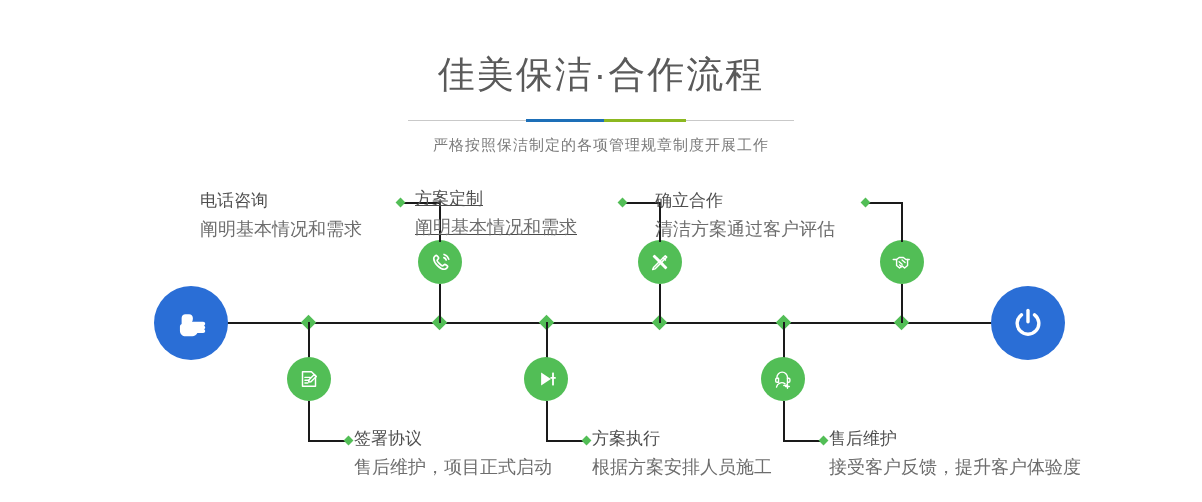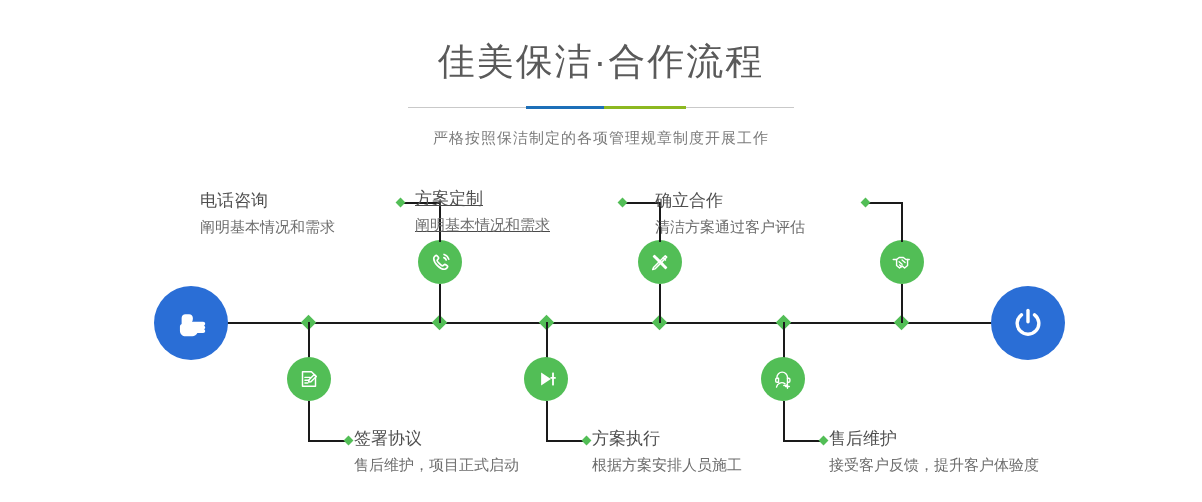--- a/index.html
+++ b/index.html
@@ -21,21 +21,21 @@
 
   
   #header {
     position: absolute;
     left: 0;
     top: 0;
     width: 1202px;
     text-align: center;
   }
   #page-title {
-    margin: 4px;
+    margin: 17px;
     padding-top: 36px;
     font-size: 37px;
     font-weight: 400;
     letter-spacing: 2px;
     color: #5a5a5a;
     line-height: 1.2;
   }
   #divider {
     position: relative;
     width: 386px;
@@ -60,21 +60,21 @@
   }
   #divider .seg-green {
     position: absolute;
     left: 196px;
     top: 0;
     width: 82px;
     height: 3px;
     background: #8cb820;
   }
   #page-subtitle {
-    margin: 6px;
+    margin: 0;
     padding-top: 14px;
     font-size: 15px;
     color: #7b7b7b;
     letter-spacing: 1px;
   }
 
   
   #timeline {
     position: absolute;
     left: 0;
@@ -159,21 +159,21 @@
   .label-block {
     position: absolute;
   }
   .label-block .lbl-title {
     font-size: 17px;
     color: #4f4f4f;
     line-height: 1.25;
     white-space: nowrap;
   }
   .label-block .lbl-desc {
-    font-size: 15px;
+    font-size: 18px;
     color: #6d6d6d;
     line-height: 1.45;
     padding-top: 5px;
     white-space: nowrap;
   }
   .label-block.align-right { }
   .label-block.align-left  { text-align: left; }
 </style>
 </head>
 <body>

